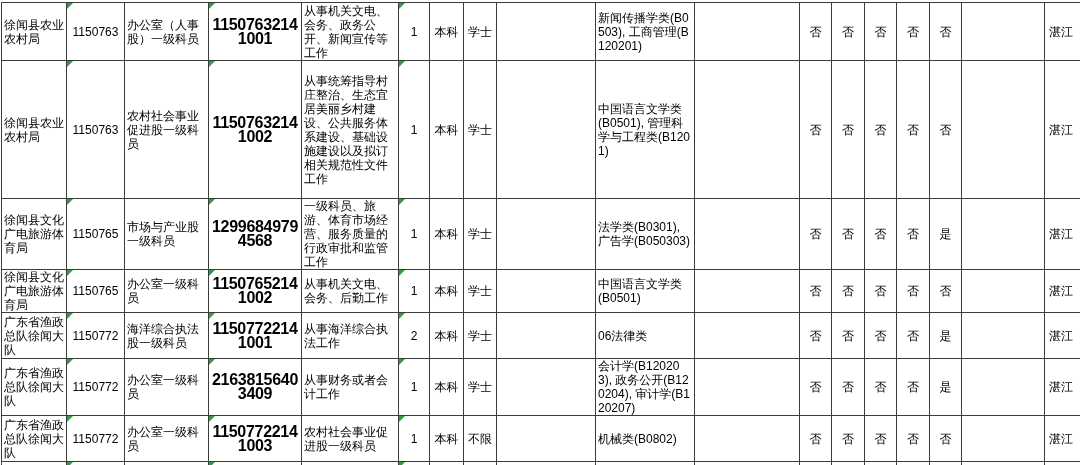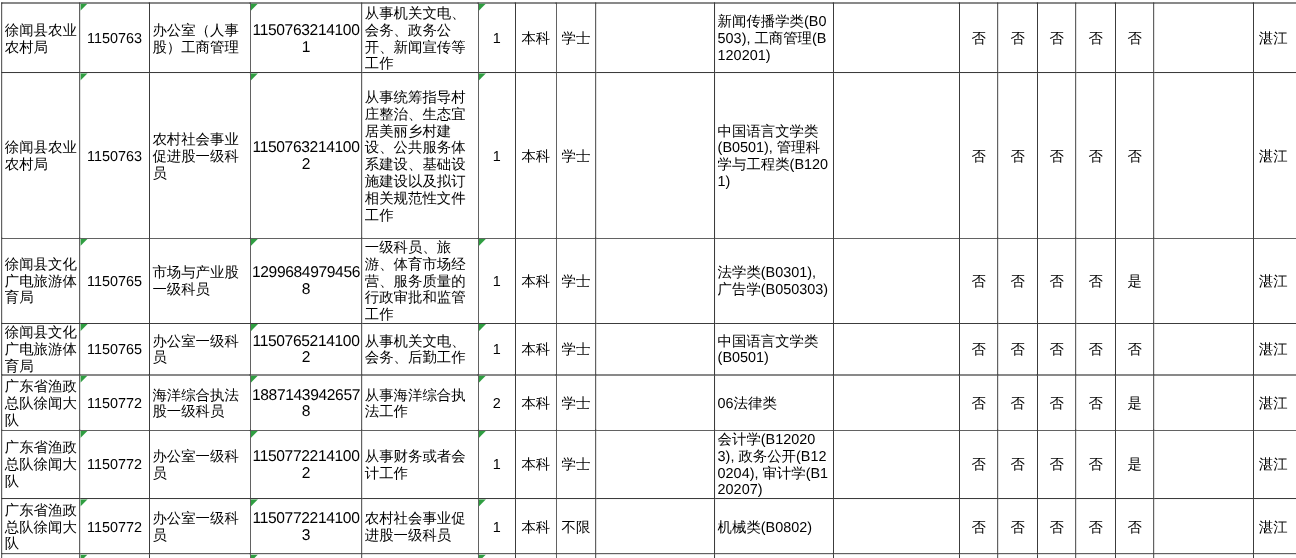--- a/index.html
+++ b/index.html
@@ -12,21 +12,21 @@
     border:1px solid var(--grid,#3c3c3c);
     position:relative;
     padding:0 2px;
     font-size:12px;line-height:14px;
     vertical-align:middle;
     word-break:break-all;
     overflow:hidden;
     background:#fff;
   }
   td.center{text-align:center;padding:0;}
-  td.num{font-size:13px;letter-spacing:-0.3px;}
+  td.num{font-size:16px;letter-spacing:-0.3px;font-weight:bold;}
   td.city{padding-left:4px;}
   .tri{
     position:absolute;top:0;left:0;width:0;height:0;
     border-top:6px solid var(--green,#2f9e41);
     border-right:6px solid transparent;
   }
 </style>
 </head>
 <body>
 
@@ -49,21 +49,21 @@
         <col style="width: 32px;">
         <col style="width: 33px;">
         <col style="width: 32px;">
         <col style="width: 83px;">
         <col style="width: 52px;">
       </colgroup>
     <tbody id="tbody">
         <tr style="height: 58px;">
           <td><span>徐闻县农业农村局</span></td>
           <td class="center"><span class="tri"></span><span>1150763</span></td>
-          <td><span>办公室（人事股）工商管理</span></td>
+          <td><span>办公室（人事股）一级科员</span></td>
           <td class="center num"><span class="tri"></span><span>11507632141001</span></td>
           <td><span>从事机关文电、会务、政务公开、新闻宣传等工作</span></td>
           <td class="center"><span class="tri"></span><span>1</span></td>
           <td class="center"><span>本科</span></td>
           <td class="center"><span>学士</span></td>
           <td></td>
           <td><span>新闻传播学类(B0503), 工商管理(B120201)</span></td>
           <td></td>
           <td class="center"><span>否</span></td>
           <td class="center"><span>否</span></td>
@@ -130,41 +130,41 @@
           <td class="center"><span>否</span></td>
           <td class="center"><span>否</span></td>
           <td class="center"><span>否</span></td>
           <td></td>
           <td class="city"><span>湛江</span></td>
         </tr>
         <tr style="height: 46px;">
           <td><span>广东省渔政总队徐闻大队</span></td>
           <td class="center"><span class="tri"></span><span>1150772</span></td>
           <td><span>海洋综合执法股一级科员</span></td>
-          <td class="center num"><span class="tri"></span><span>18871439426578</span></td>
+          <td class="center num"><span class="tri"></span><span>11507722141001</span></td>
           <td><span>从事海洋综合执法工作</span></td>
           <td class="center"><span class="tri"></span><span>2</span></td>
           <td class="center"><span>本科</span></td>
           <td class="center"><span>学士</span></td>
           <td></td>
           <td><span>06法律类</span></td>
           <td></td>
           <td class="center"><span>否</span></td>
           <td class="center"><span>否</span></td>
           <td class="center"><span>否</span></td>
           <td class="center"><span>否</span></td>
           <td class="center"><span>是</span></td>
           <td></td>
           <td class="city"><span>湛江</span></td>
         </tr>
         <tr style="height: 57px;">
           <td><span>广东省渔政总队徐闻大队</span></td>
           <td class="center"><span class="tri"></span><span>1150772</span></td>
           <td><span>办公室一级科员</span></td>
-          <td class="center num"><span class="tri"></span><span>11507722141002</span></td>
+          <td class="center num"><span class="tri"></span><span>21638156403409</span></td>
           <td><span>从事财务或者会计工作</span></td>
           <td class="center"><span class="tri"></span><span>1</span></td>
           <td class="center"><span>本科</span></td>
           <td class="center"><span>学士</span></td>
           <td></td>
           <td><span>会计学(B120203), 政务公开(B120204), 审计学(B120207)</span></td>
           <td></td>
           <td class="center"><span>否</span></td>
           <td class="center"><span>否</span></td>
           <td class="center"><span>否</span></td>

